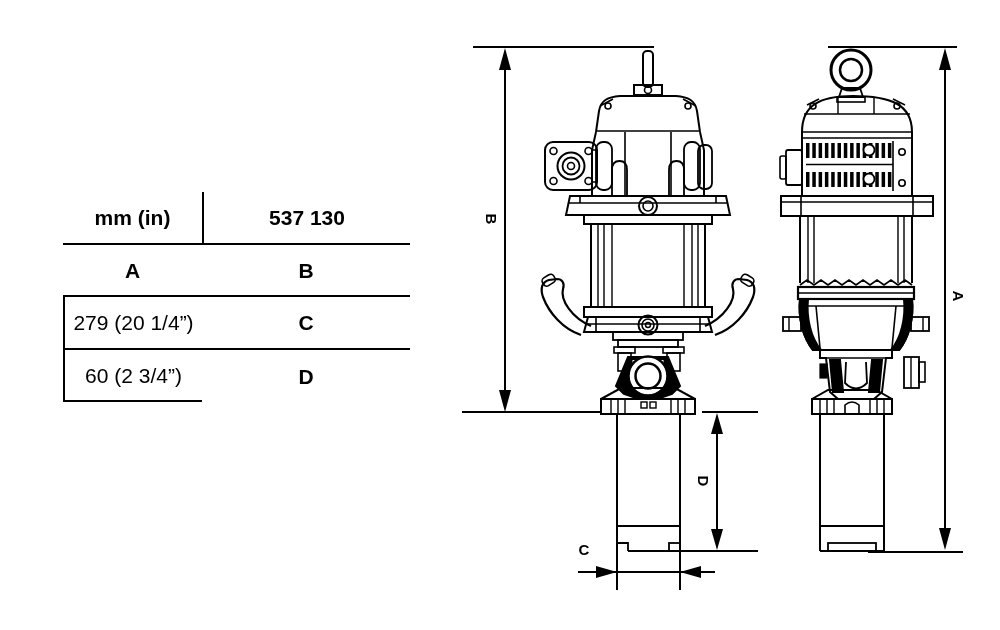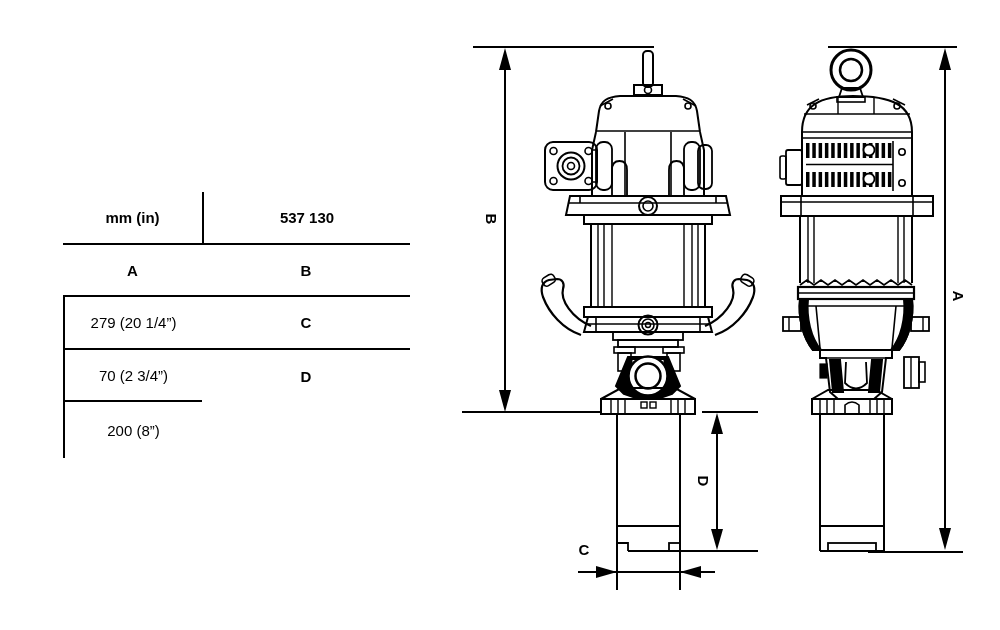--- a/index.html
+++ b/index.html
@@ -3,21 +3,21 @@
 <meta charset="utf-8">
 <style>
   html,body{margin:0;padding:0;background:#fff;}
   .canvas{position:relative;width:1000px;height:630px;background:#ffffff;overflow:hidden;
           font-family:"Liberation Sans",sans-serif;color:#000;}
   
   .dim-table{position:absolute;left:63px;top:192px;width:347px;
              display:grid;grid-template-columns:139px 208px;
              grid-template-rows:53px 52px 53px 52px 56px;}
   .cell{display:flex;align-items:center;justify-content:center;
-        font-size:15px;line-height:1;}
+        font-size:21px;line-height:1;}
   .cell.head{font-weight:700;}
   .cell.rowlabel{font-weight:700;}
   .cell.c2{border-left:2px solid #000;text-align:right;}
   .cell.bb{border-bottom:2px solid #000;}
   
   .diagram-svg{position:absolute;left:0;top:0;width:1000px;height:630px;}
   .diagram-svg text{font-family:"Liberation Sans",sans-serif;font-weight:700;
                     font-size:15px;fill:#000;}
 </style>
 </head>
@@ -28,24 +28,23 @@
   <div class="dim-table">
     <div class="cell head bb">mm (in)</div>
     <div class="cell head bb c2">537 130</div>
 
     <div class="cell rowlabel bb">A</div>
 
     <div class="cell rowlabel bb">B</div>
     <div class="cell bb c2">279 (20 1/4”)</div>
 
     <div class="cell rowlabel bb">C</div>
-    <div class="cell bb c2">70 (2 3/4”)</div>
+    <div class="cell bb c2">60 (2 3/4”)</div>
 
     <div class="cell rowlabel">D</div>
-    <div class="cell c2">200 (8”)</div>
   </div>
 
   <svg class="diagram-svg" viewBox="0 0 1000 630">
     <g stroke="#000" fill="none" stroke-width="2">
 
       <g>
 
         <g>
           <rect x="643" y="51" width="10" height="36" rx="4"></rect>
           <rect x="634" y="85" width="28" height="10"></rect>

